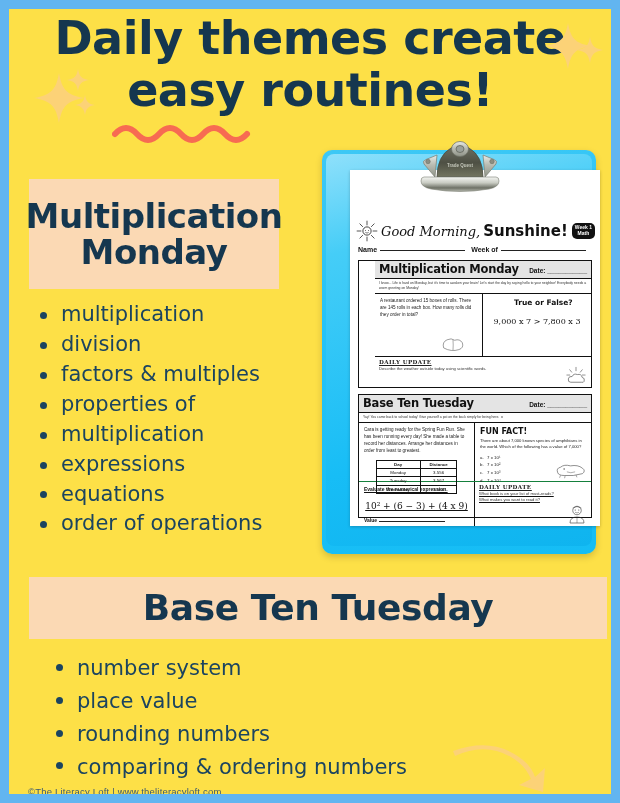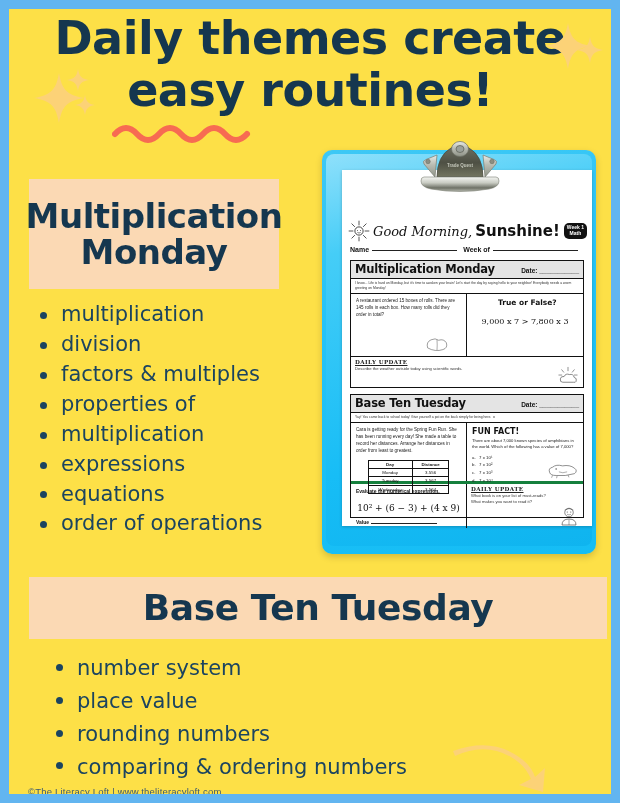--- a/index.html
+++ b/index.html
@@ -175,21 +175,21 @@
   .cb-board-inner {
     position: absolute;
     left: 4px; top: 4px;
     width: 266px;
     height: 392px;
     border-radius: 8px;
     background: linear-gradient(165deg, #8fe0fb 0%, #45cdf7 22%, #17bdf6 70%, #0fb4ef 100%);
   }
   .cb-paper {
     position: absolute;
-    left: 20px;
+    left: 28px;
     top: 20px;
     width: 250px;
     height: 356px;
     background: #ffffff;
     box-shadow: 0 1px 3px rgba(0,0,0,0.22);
   }
   .cb-clip {
     position: absolute;
     left: 82px;
     top: -11px;
@@ -519,21 +519,21 @@
           </span>
         </div>
 
         <div class="ws-namerow">
           <span class="lbl">Name</span>
           <span class="rule"></span>
           <span class="lbl">Week of</span>
           <span class="rule"></span>
         </div>
 
-        <div class="ws-box" style="left:8px; top:90px; width:234px; height:128px;">
+        <div class="ws-box" style="left:8px; top:90px; width:234px; height:128px;padding-left:16px;">
           <div class="ws-sechead">
             <span class="h">Multiplication Monday</span>
             <span class="d">Date: ___________</span>
           </div>
           <div class="ws-subline">I know... Life is hard on Monday, but it's time to awaken your brain! Let's start the day by saying hello to your neighbor! Everybody needs a warm greeting on Monday!</div>
           <div class="ws-cols" style="height:62px;">
             <div class="ws-col-l">
               <div class="ws-q">A restaurant ordered 15 boxes of rolls. There are 145 rolls in each box. How many rolls did they order in total?</div>
               <svg class="ws-egg" viewBox="0 0 60 40">
                 <path d="M8 28 Q4 14 16 9 Q26 4 34 10 Q46 6 52 16 Q56 28 44 32 Q26 38 8 28 Z" fill="none" stroke="#333" stroke-width="1.4"></path>
@@ -603,21 +603,21 @@
                 <div><span class="k">d.</span><span>7 x 10⁴</span></div>
               </div>
               <svg class="ws-doodle" style="width:32px;height:18px;right:4px;bottom:2px;" viewBox="0 0 70 36">
                 <path d="M6 24 Q2 14 12 12 Q20 5 34 9 Q50 6 60 14 Q68 20 60 26 Q40 32 20 30 Q8 30 6 24 Z" fill="none" stroke="#333" stroke-width="1.4"></path>
                 <circle cx="20" cy="16" r="1.6" fill="#333"></circle>
                 <path d="M26 22 Q34 26 44 22" fill="none" stroke="#333" stroke-width="1"></path>
                 <path d="M12 30 L10 35 M22 31 L21 36 M46 29 L48 34" stroke="#333" stroke-width="1.1"></path>
               </svg>
             </div>
           </div>
-          <div class="ws-cols" style="height:auto;border-top:3px solid #15803d;">
+          <div class="ws-cols" style="height:auto;border-top:1px solid #15803d;text-decoration:underline;">
             <div class="ws-col-l" style="height:44px;">
               <div class="ws-eval-h">Evaluate the numerical expression.</div>
               <div class="ws-eval-e">10² + (6 − 3) + (4 x 9)</div>
               <div class="ws-value">
                 <span>Value</span>
                 <span class="rule2"></span>
               </div>
             </div>
             <div class="ws-col-r" style="height:44px;padding:2px 4px;">
               <div class="ws-du-h">DAILY UPDATE</div>

